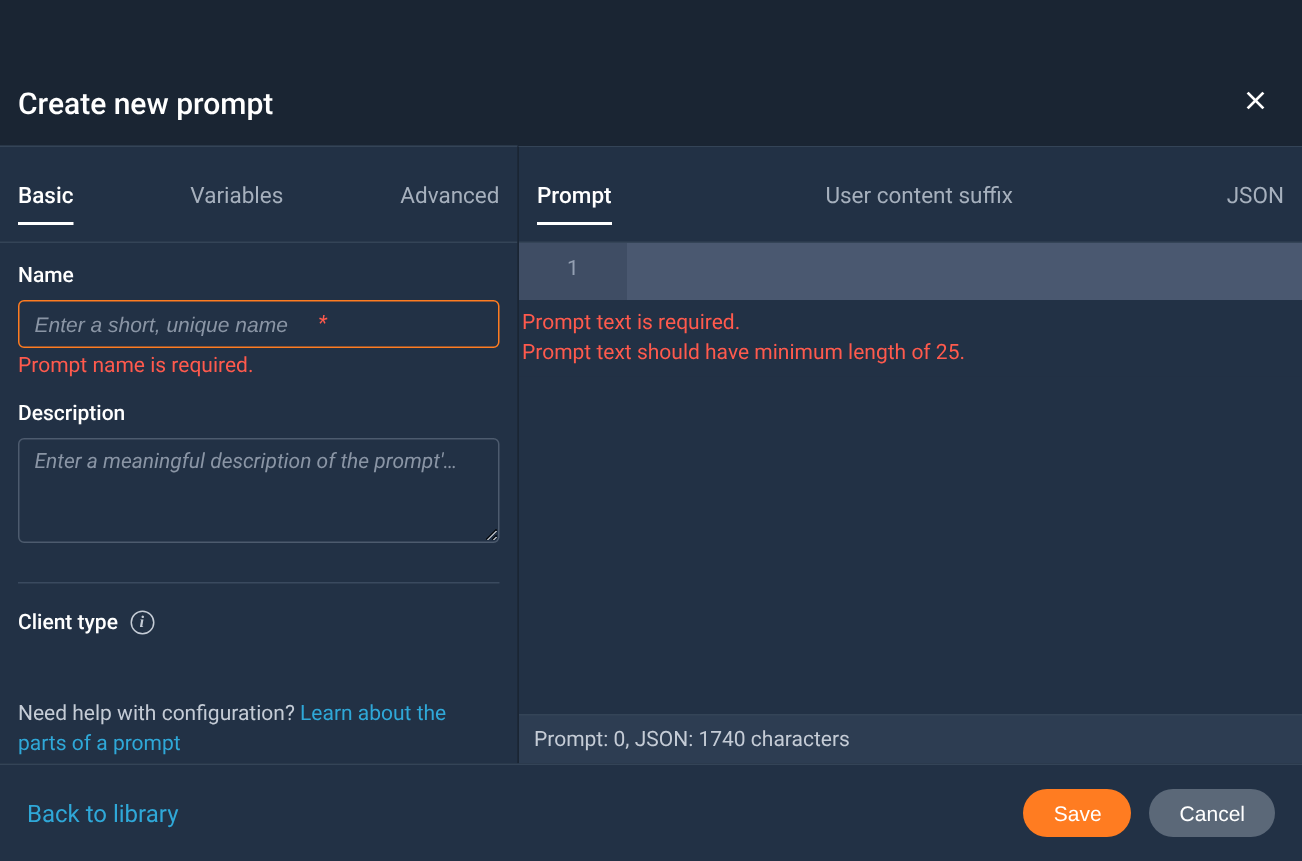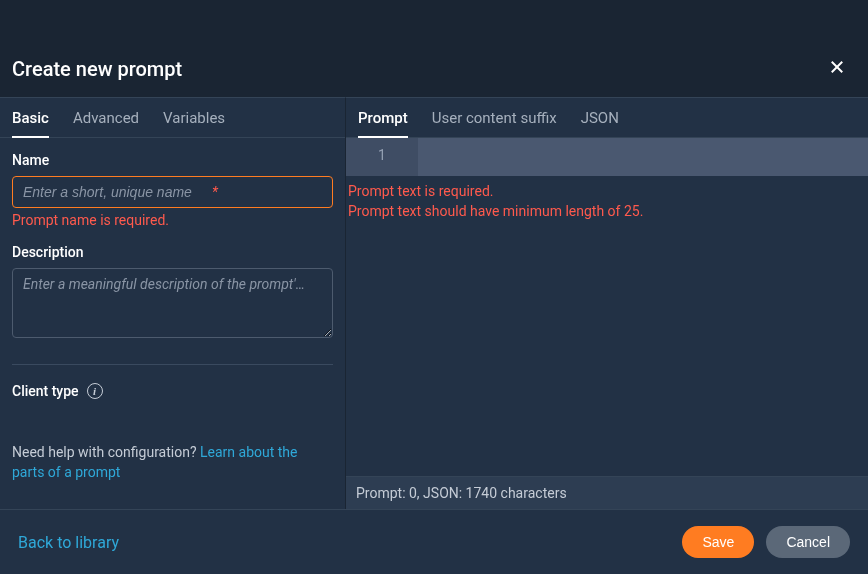--- a/index.html
+++ b/index.html
@@ -52,22 +52,23 @@
     flex: 1;
     background: #223145;
     display: flex;
     flex-direction: column;
     border-top: 1px solid #344457;
     border-left: 1px solid #1a2533;
   }
   .tabs {
     display: flex;
     gap: 24px;
-    padding: 0 12px;
+    padding: 12px 12px;
     border-bottom: 1px solid #344457;
+    justify-content: space-between;
   }
   .tab {
     padding: 11px 0 9px 0;
     font-size: 15px;
     color: #a6b0bd;
     cursor: pointer;
     border-bottom: 2px solid transparent;
     margin-bottom: -1px;
   }
   .tab.active {
@@ -253,22 +254,22 @@
         </svg>
     </span>
   </button>
 </div>
 
 <div class="body">
 
   <div class="left-panel">
     <div class="tabs">
       <div class="tab active">Basic</div>
+      <div class="tab">Variables</div>
       <div class="tab">Advanced</div>
-      <div class="tab">Variables</div>
     </div>
     <div class="left-content">
 
       <div class="field-label">Name</div>
       <div class="name-input-wrap">
         <input type="text" class="text-input error" placeholder="Enter a short, unique name" style="">
         <span class="asterisk-overlay">*</span>
       </div>
       <div class="error-text">Prompt name is required.</div>
 

